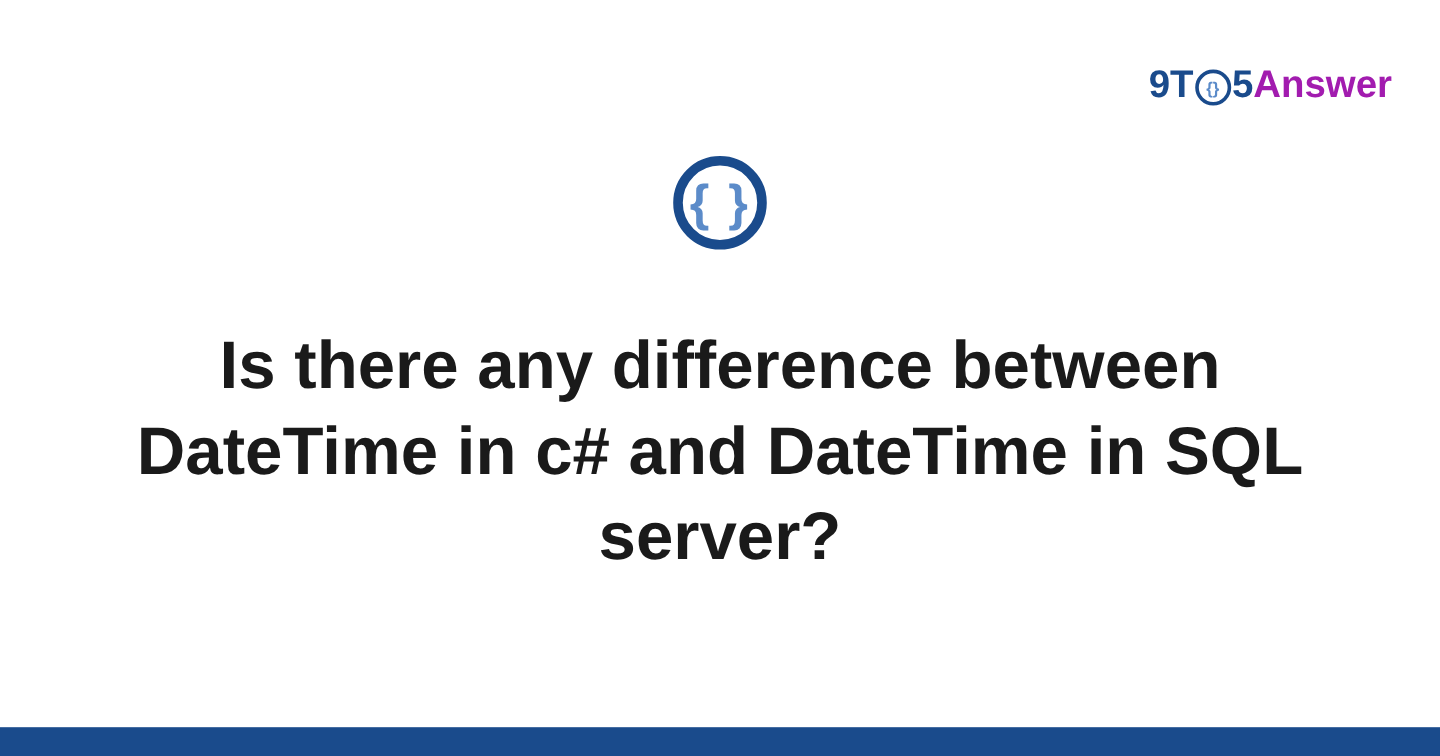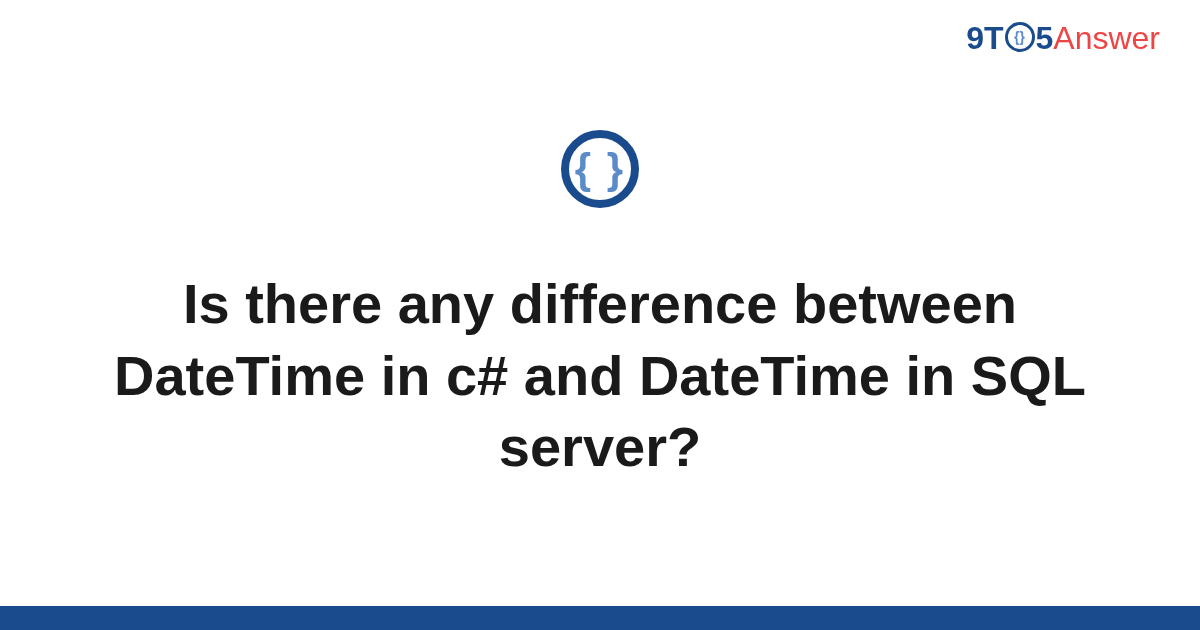--- a/index.html
+++ b/index.html
@@ -19,41 +19,43 @@
       position: absolute;
       top: 20px;
       right: 40px;
       display: flex;
       align-items: center;
     }
     .logo-text {
       font-size: 32px;
       font-weight: 600;
       display: flex;
+      align-items: center;
+      margin-top: 32px;
     }
     .logo-9t { color: #1a4b8c; }
     .logo-o {
       display: inline-flex;
       align-items: center;
       justify-content: center;
       width: 30px;
       height: 30px;
       border: 3px solid #1a4b8c;
       border-radius: 50%;
       margin: 0 1px;
       position: relative;
       top: 2px;
     }
     .logo-o-inner {
       font-size: 14px;
       color: #5b8bc9;
       font-weight: 700;
     }
     .logo-5 { color: #1a4b8c; }
-    .logo-answer { color: #ef4444; font-weight: 400; }
+    .logo-answer { color: #a21caf; font-weight: 700; }
     .center-content {
       position: absolute;
       left: 50%;
       transform: translateX(-50%);
       top: 130px;
       width: 100%;
       text-align: center;
       padding: 0 80px;
     }
     .badge-icon {

